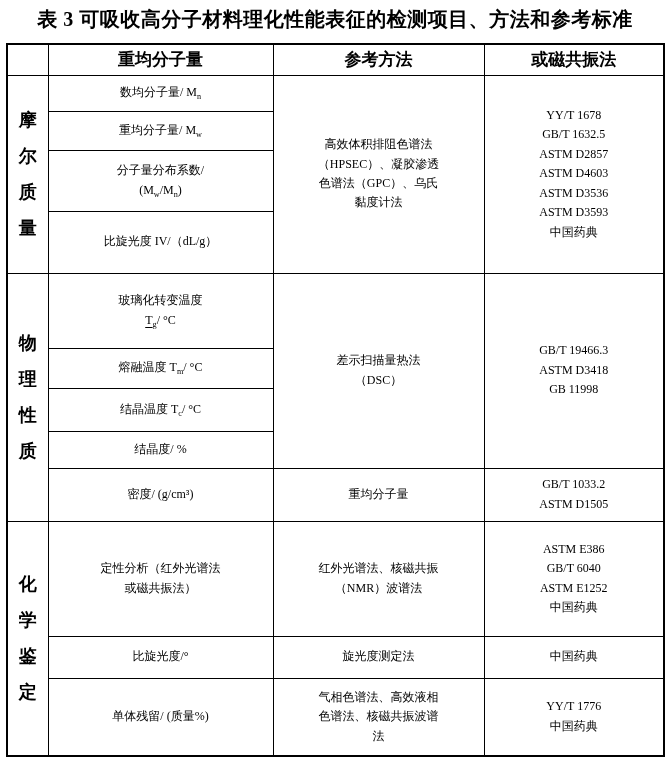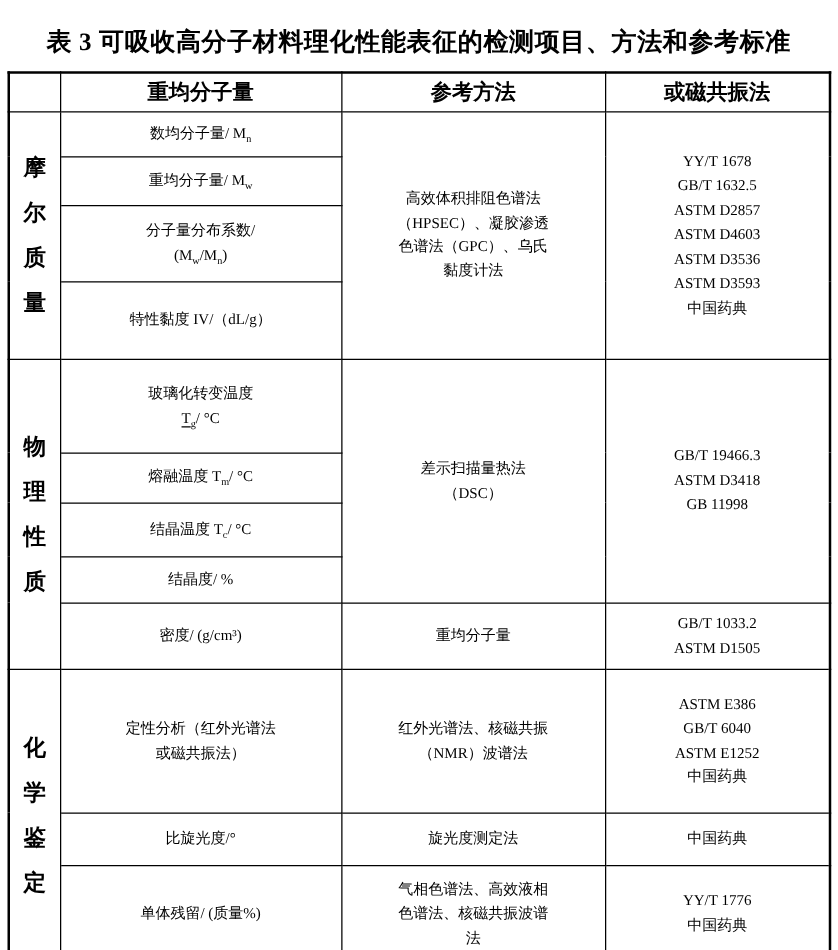--- a/index.html
+++ b/index.html
@@ -4,21 +4,21 @@
 <style>
   html, body { margin: 0; padding: 0; }
   body {
     width: 670px; height: 760px;
     background: #ffffff;
     color: #000000;
     font-family: "Liberation Serif", "DejaVu Serif", serif;
   }
   .page { width: 670px; height: 760px; overflow: hidden; }
   .doc-title {
-    padding-top: 20px;
+    padding-top: 6px;
     text-align: center;
     font-size: 20px;
     font-weight: bold;
     letter-spacing: 0.5px;
     white-space: nowrap;
   }
   table.char-table {
     border-collapse: collapse;
     table-layout: fixed;
     width: 657px;
@@ -83,21 +83,21 @@
       <td rowspan="4">高效体积排阻色谱法<br>（HPSEC）、凝胶渗透<br>色谱法（GPC）、乌氏<br>黏度计法</td>
       <td rowspan="4">YY/T 1678<br>GB/T 1632.5<br>ASTM D2857<br>ASTM D4603<br>ASTM D3536<br>ASTM D3593<br>中国药典</td>
     </tr>
     <tr style="height:39px">
       <td>重均分子量/ M<sub>w</sub></td>
     </tr>
     <tr style="height:61px">
       <td>分子量分布系数/<br>(M<sub>w</sub>/M<sub>n</sub>)</td>
     </tr>
     <tr style="height:62px">
-      <td>特性黏度 IV/（dL/g）</td>
+      <td>比旋光度 IV/（dL/g）</td>
     </tr>
 
     <tr style="height:75px">
       <td class="group-cell" rowspan="5">物<br>理<br>性<br>质</td>
       <td>玻璃化转变温度<br><span class="squiggly">T<sub>g</sub></span>/ °C</td>
       <td rowspan="4">差示扫描量热法<br>（DSC）</td>
       <td rowspan="4">GB/T 19466.3<br>ASTM D3418<br>GB 11998</td>
     </tr>
     <tr style="height:40px">
       <td>熔融温度 T<sub>m</sub>/ °C</td>

